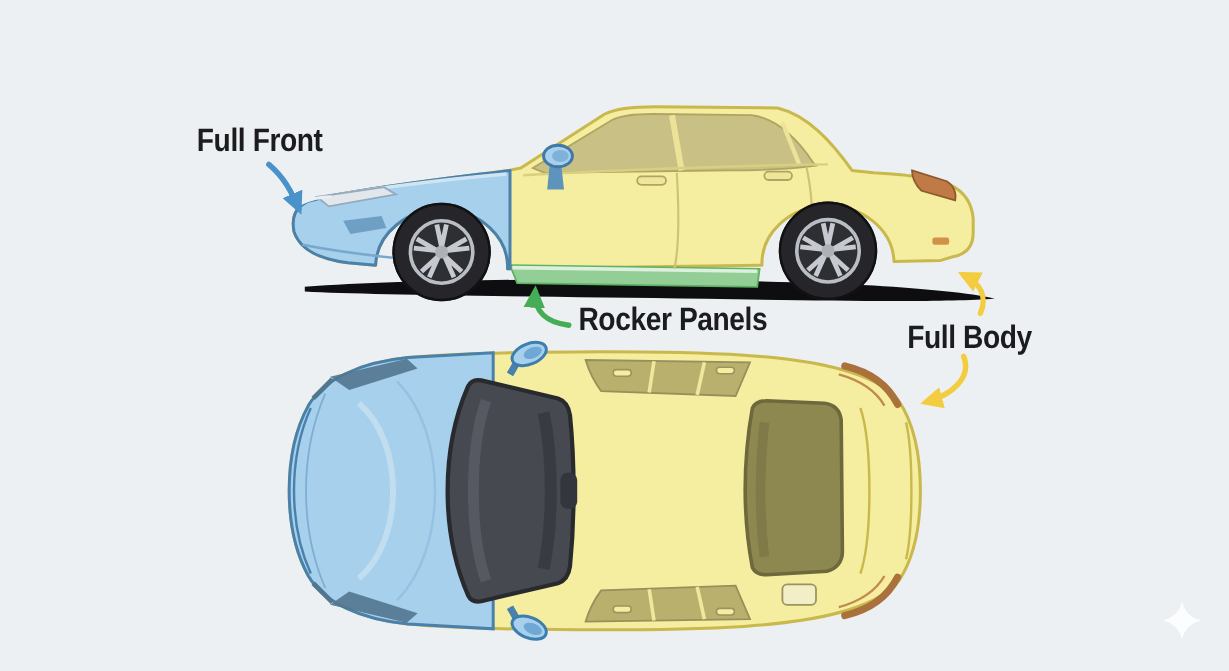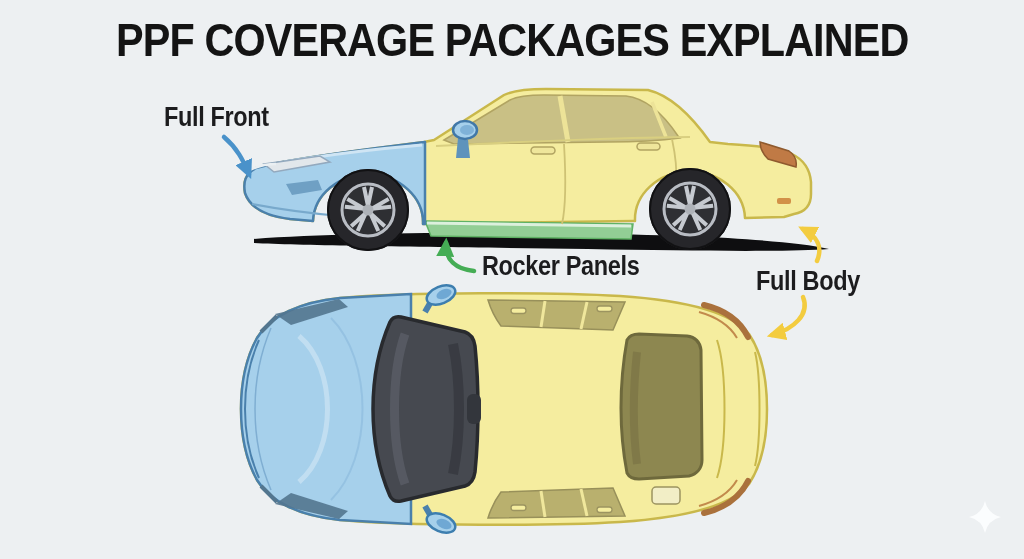--- a/index.html
+++ b/index.html
@@ -23,23 +23,20 @@
   .svg-abs{position:absolute;}
   .side-car{left:228px;top:78px;z-index:1;}
   .top-car{left:225px;top:282px;z-index:1;}
   .overlay{left:0;top:0;z-index:5;pointer-events:none;}
 </style>
 </head>
 <body>
 
 <div class="canvas">
 
-  <div class="title-wrap">
-    <span class="title-text">PPF COVERAGE PACKAGES EXPLAINED</span>
-  </div>
 
   <svg class="svg-abs side-car" width="610" height="180" viewBox="0 0 610 180">
 
     <path d="M26,161 C150,152 400,154 500,160 C545,163 580,166 601,171 C560,174 470,173 360,171 C220,169 80,168 26,165 Z" fill="#0E0E10"></path>
 
     <path d="M17,115 C15,104 17,96 28,90 L44,86 C95,76 150,70 196,64 L206,62 L276,17 C284,13 300,11 318,11 L420,12 C445,18 465,40 482,64 L500,66 C530,68 552,70 564,76 C576,82 582,92 583,104 L583,116 C583,128 577,134 566,136 L556,139 L517,140 A55,48 0 0 0 407,143 L405,143 L197,146 L195,146 A55,48 0 0 0 85,143 L62,141 C38,138 22,130 17,115 Z" fill="#F5ED9F" stroke="#C9B84B" stroke-width="2.5" stroke-linejoin="round"></path>
 
     <path d="M216,62 L282,22 C290,18 302,17 316,17 L398,18 C416,20 434,34 450,58 L452,60 C430,63 404,64 380,64 L226,66 Z" fill="#C9C085" stroke="#B1A462" stroke-width="1.5"></path>
     <path d="M332,18 L340,64" stroke="#EDE398" stroke-width="5"></path>
     <path d="M424,24 L438,59" stroke="#EDE398" stroke-width="3.5"></path>

